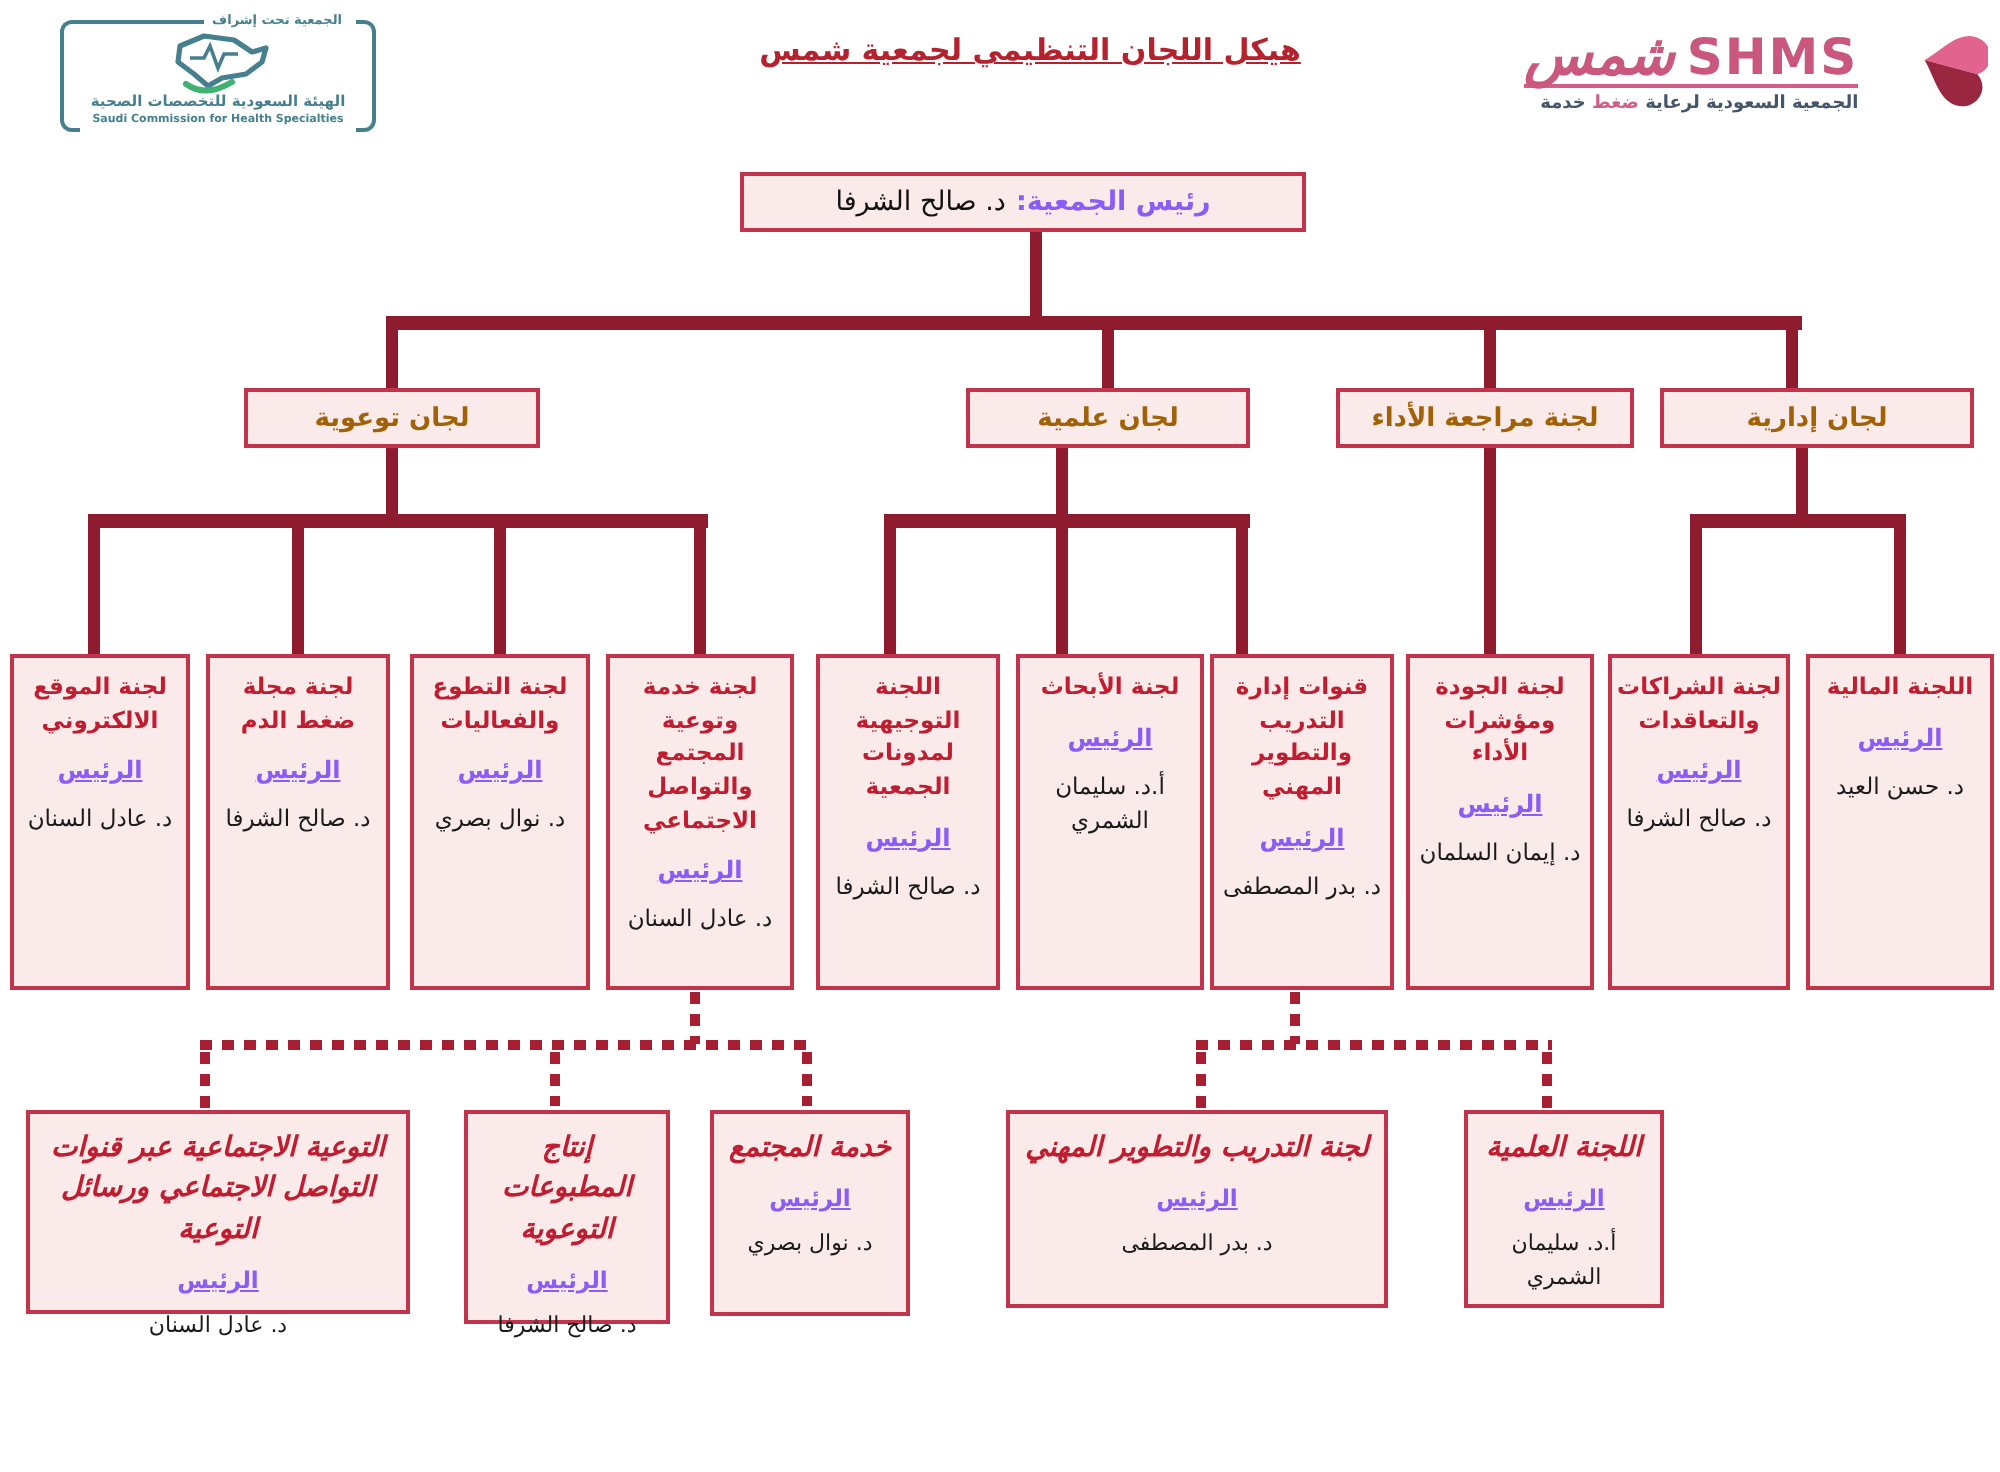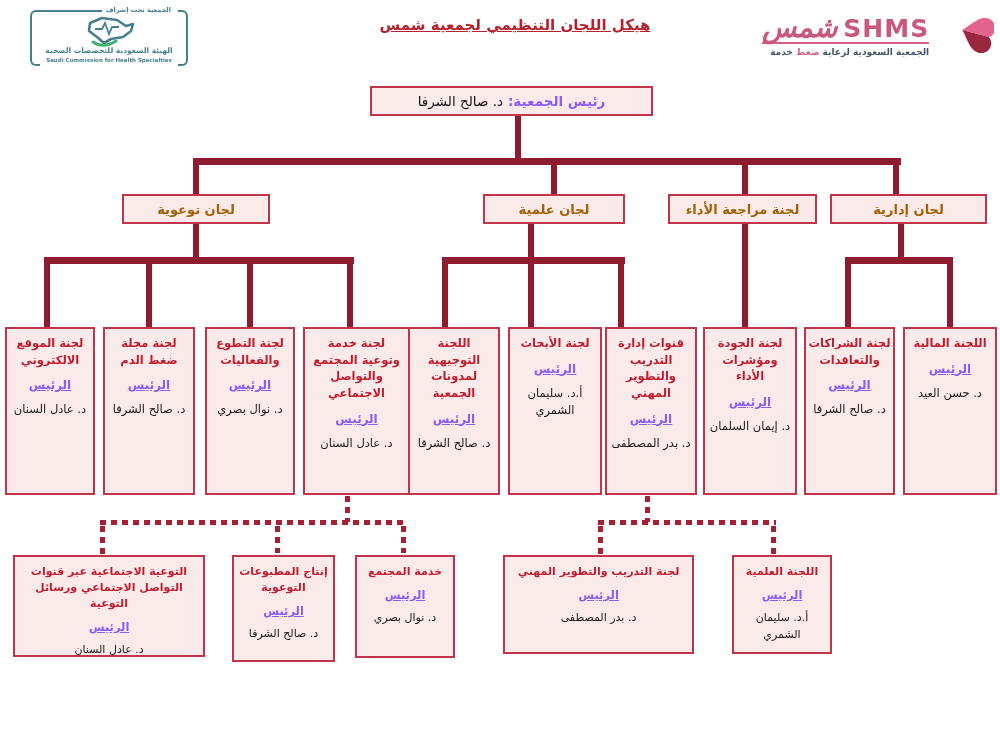--- a/index.html
+++ b/index.html
@@ -30,21 +30,21 @@
       color:#a16207;font-weight:bold;font-size:13px;}
 
   .cbox{top:327px;height:168px;padding:6px 2px;display:flex;flex-direction:column;
       align-items:center;}
   .ctitle{color:#C01E30;font-weight:bold;font-size:11.5px;line-height:1.45;}
   .chairlbl{color:#8b5cf6;font-weight:bold;font-size:12px;
       text-decoration:underline;margin-top:10px;}
   .cname{color:#1a1a1a;font-size:11.5px;margin-top:9px;line-height:1.55;}
 
   .sbox{top:555px;padding:7px 4px;display:flex;flex-direction:column;align-items:center;}
-  .sbox .ctitle{font-size:11px;}
+  .sbox .ctitle{font-size:14px;font-style:italic;}
   .sbox .chairlbl{margin-top:8px;font-size:11.5px;}
   .sbox .cname{margin-top:7px;font-size:11px;}
 
   
   .scfhs{position:absolute;left:28px;top:8px;width:162px;height:62px;}
   .scfhs .bracket{position:absolute;top:2px;width:10px;height:56px;box-sizing:border-box;}
   .scfhs .bl{left:2px;border-left:2px solid #46808F;border-top:2px solid #46808F;
       border-bottom:2px solid #46808F;border-radius:6px 0 0 6px;}
   .scfhs .br{right:2px;border-right:2px solid #46808F;border-top:2px solid #46808F;
       border-bottom:2px solid #46808F;border-radius:0 6px 6px 0;}
@@ -166,21 +166,21 @@
   <div class="box cbox" style="left:103px;width:92px">
     <div class="ctitle">لجنة مجلة ضغط الدم</div>
     <div class="chairlbl">الرئيس</div>
     <div class="cname">د. صالح الشرفا</div>
   </div>
   <div class="box cbox" style="left:205px;width:90px">
     <div class="ctitle">لجنة التطوع والفعاليات</div>
     <div class="chairlbl">الرئيس</div>
     <div class="cname">د. نوال بصري</div>
   </div>
-  <div class="box cbox" style="left:303px;width:107px">
+  <div class="box cbox" style="left:303px;width:94px">
     <div class="ctitle">لجنة خدمة وتوعية المجتمع والتواصل الاجتماعي</div>
     <div class="chairlbl">الرئيس</div>
     <div class="cname">د. عادل السنان</div>
   </div>
   <div class="box cbox" style="left:408px;width:92px">
     <div class="ctitle">اللجنة التوجيهية لمدونات الجمعية</div>
     <div class="chairlbl">الرئيس</div>
     <div class="cname">د. صالح الشرفا</div>
   </div>
   <div class="box cbox" style="left:508px;width:94px">

